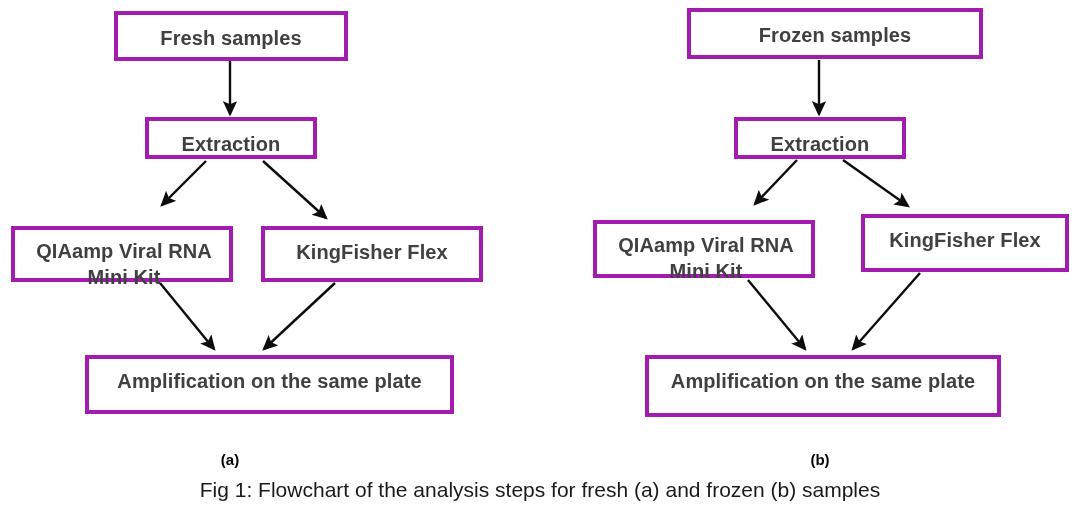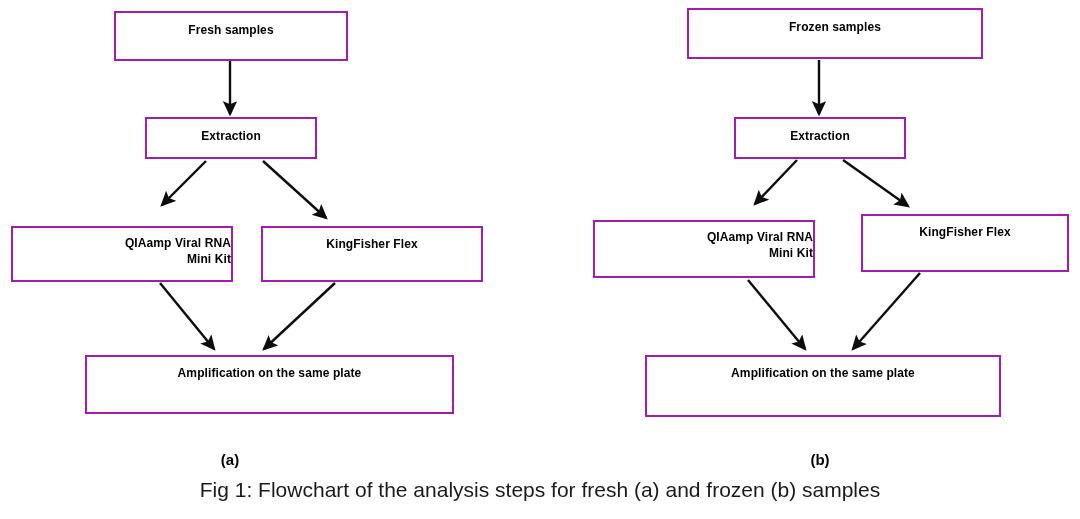--- a/index.html
+++ b/index.html
@@ -22,43 +22,43 @@
   svg.flow-layer {
     position: absolute;
     left: 0;
     top: 0;
     width: 1080px;
     height: 519px;
   }
   .node-box {
     position: absolute;
     box-sizing: border-box;
-    border: 2px solid #a21caf;
+    border: 4px solid #a21caf;
     background: #ffffff;
-    color: #000000;
+    color: #404040;
     font-weight: bold;
-    font-size: 12px;
+    font-size: 20px;
     line-height: 1.32;
     letter-spacing: 0.1px;
     font-family: "Liberation Sans", sans-serif;
   }
   .node-label {
     display: block;
     white-space: pre-line;
   }
   .center-single {
     text-align: center;
     padding-top: 10px;
   }
   .center-top {
     text-align: center;
     padding-top: 9px;
   }
   .left-top {
-    text-align: right;
+    text-align: center;
     padding-top: 8px;
     padding-left: 4px;
   }
   .panel-label {
     position: absolute;
     font-weight: bold;
     font-size: 15px;
     color: #000000;
     text-align: center;
     font-family: "Liberation Sans", sans-serif;

